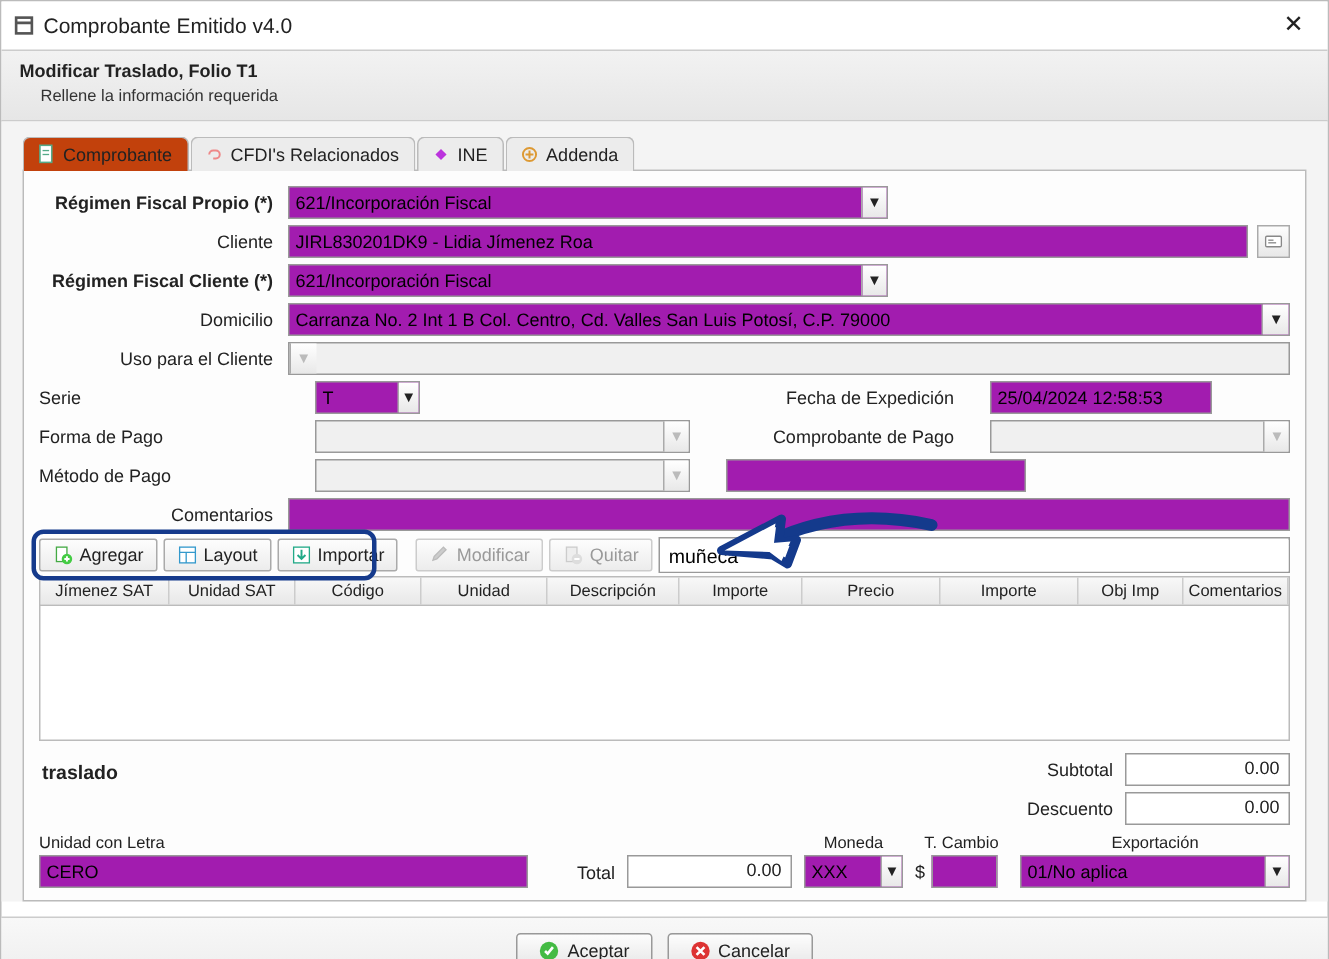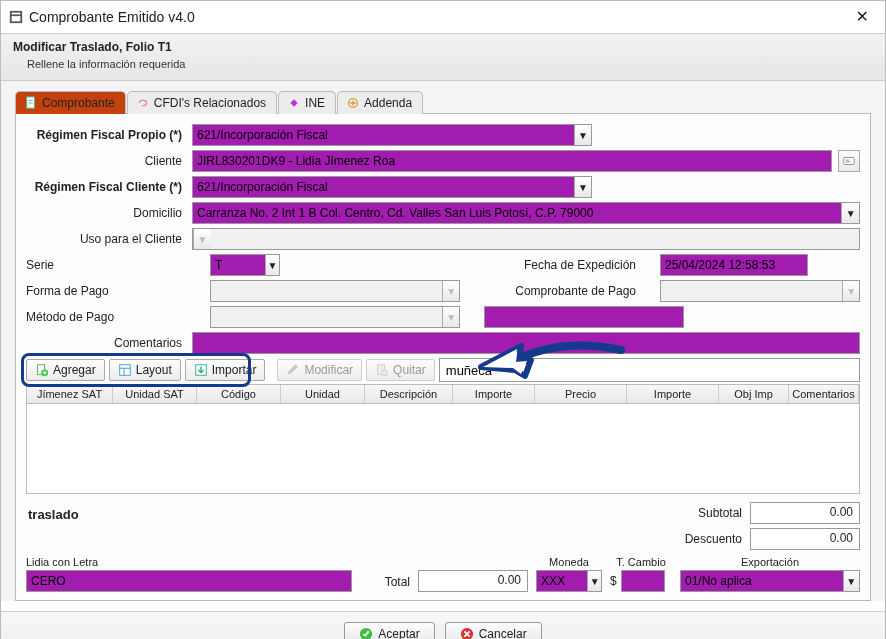--- a/index.html
+++ b/index.html
@@ -463,21 +463,21 @@
         <div class="tlbl">Subtotal</div>
         <div class="tnum">0.00</div>
 
         <div></div>
         <div class="tlbl">Descuento</div>
         <div class="tnum">0.00</div>
       </div>
 
       <div class="bottom-row">
         <div class="col">
-          <span style="font-size:11px">Lidia con Letra</span>
+          <span style="font-size:11px">Unidad con Letra</span>
           <div class="textbox" style="width:100%">
             <input value="CERO" style="">
           </div>
         </div>
         <div class="col" style="justify-content:flex-end">
           <span class="tlbl" style="text-align:right;padding-bottom:3px">Total</span>
         </div>
         <div class="col">
           <span class="hlbl">&nbsp;</span>
           <div class="tnum">0.00</div>

